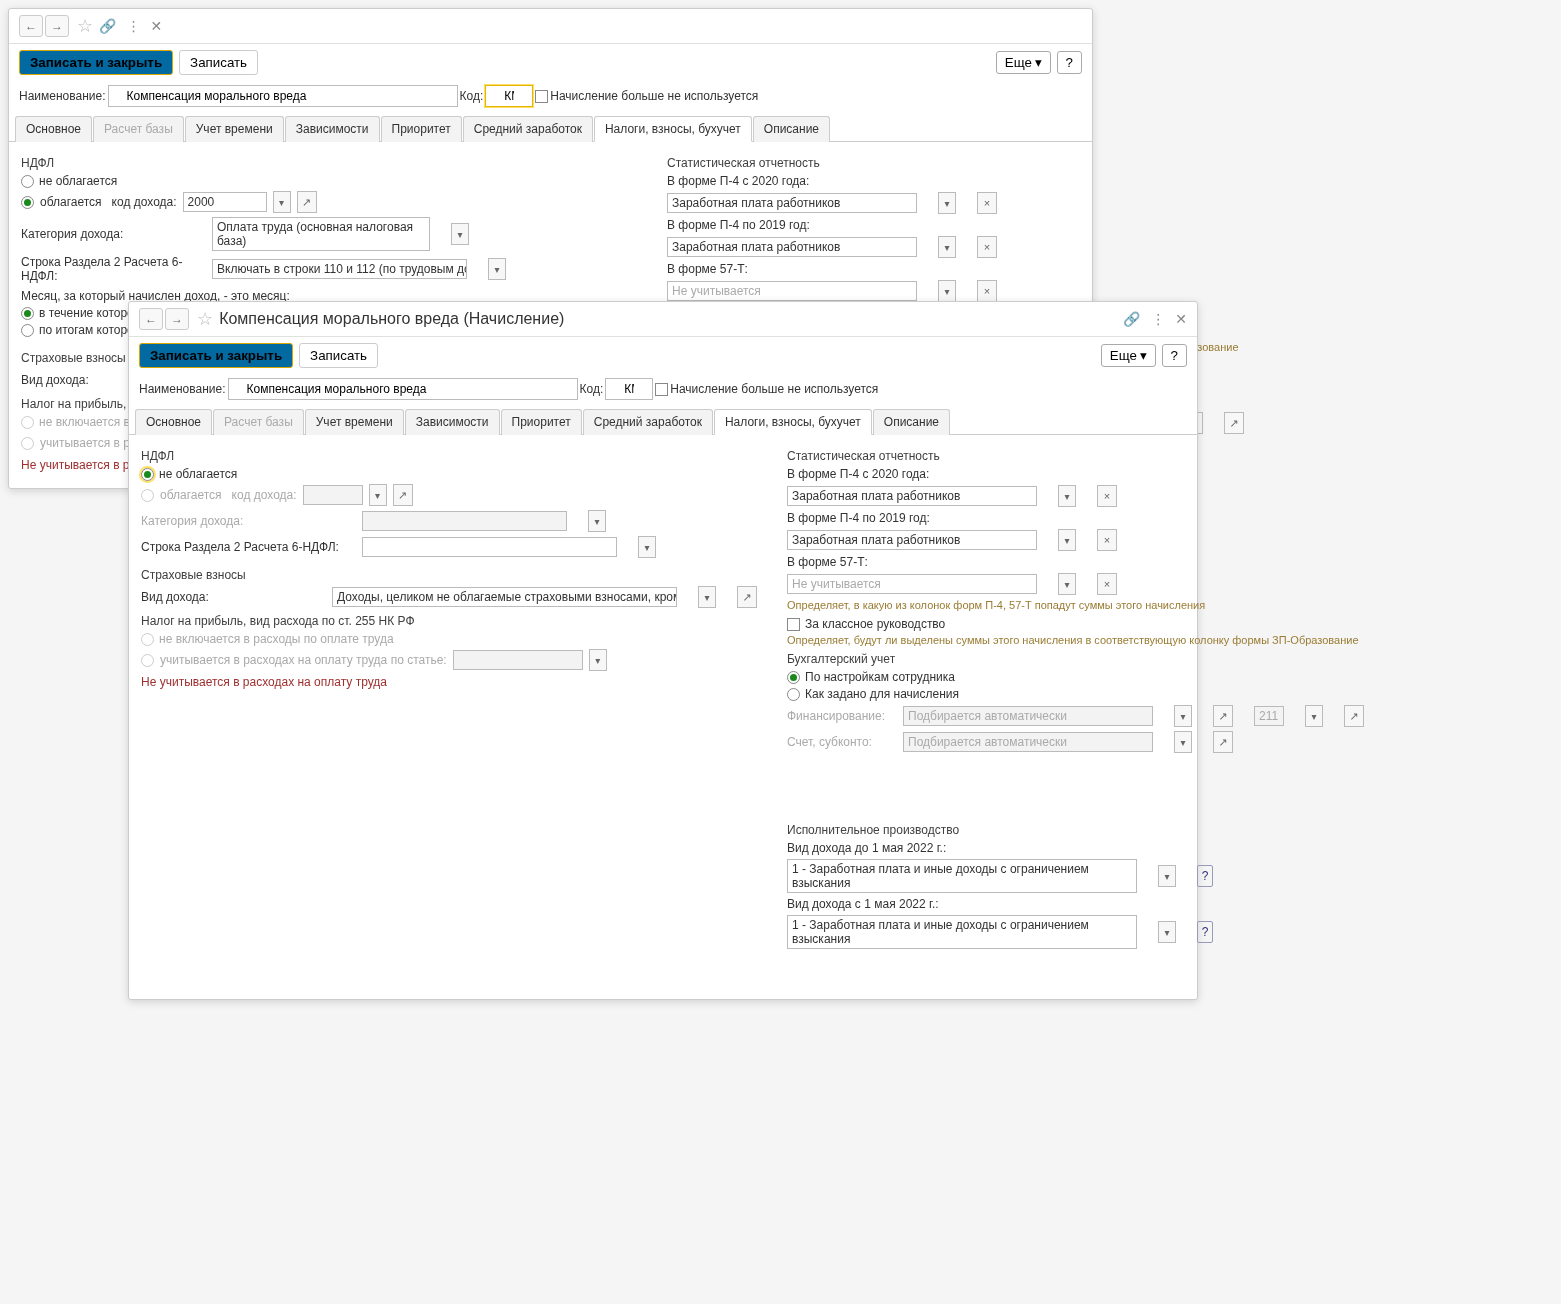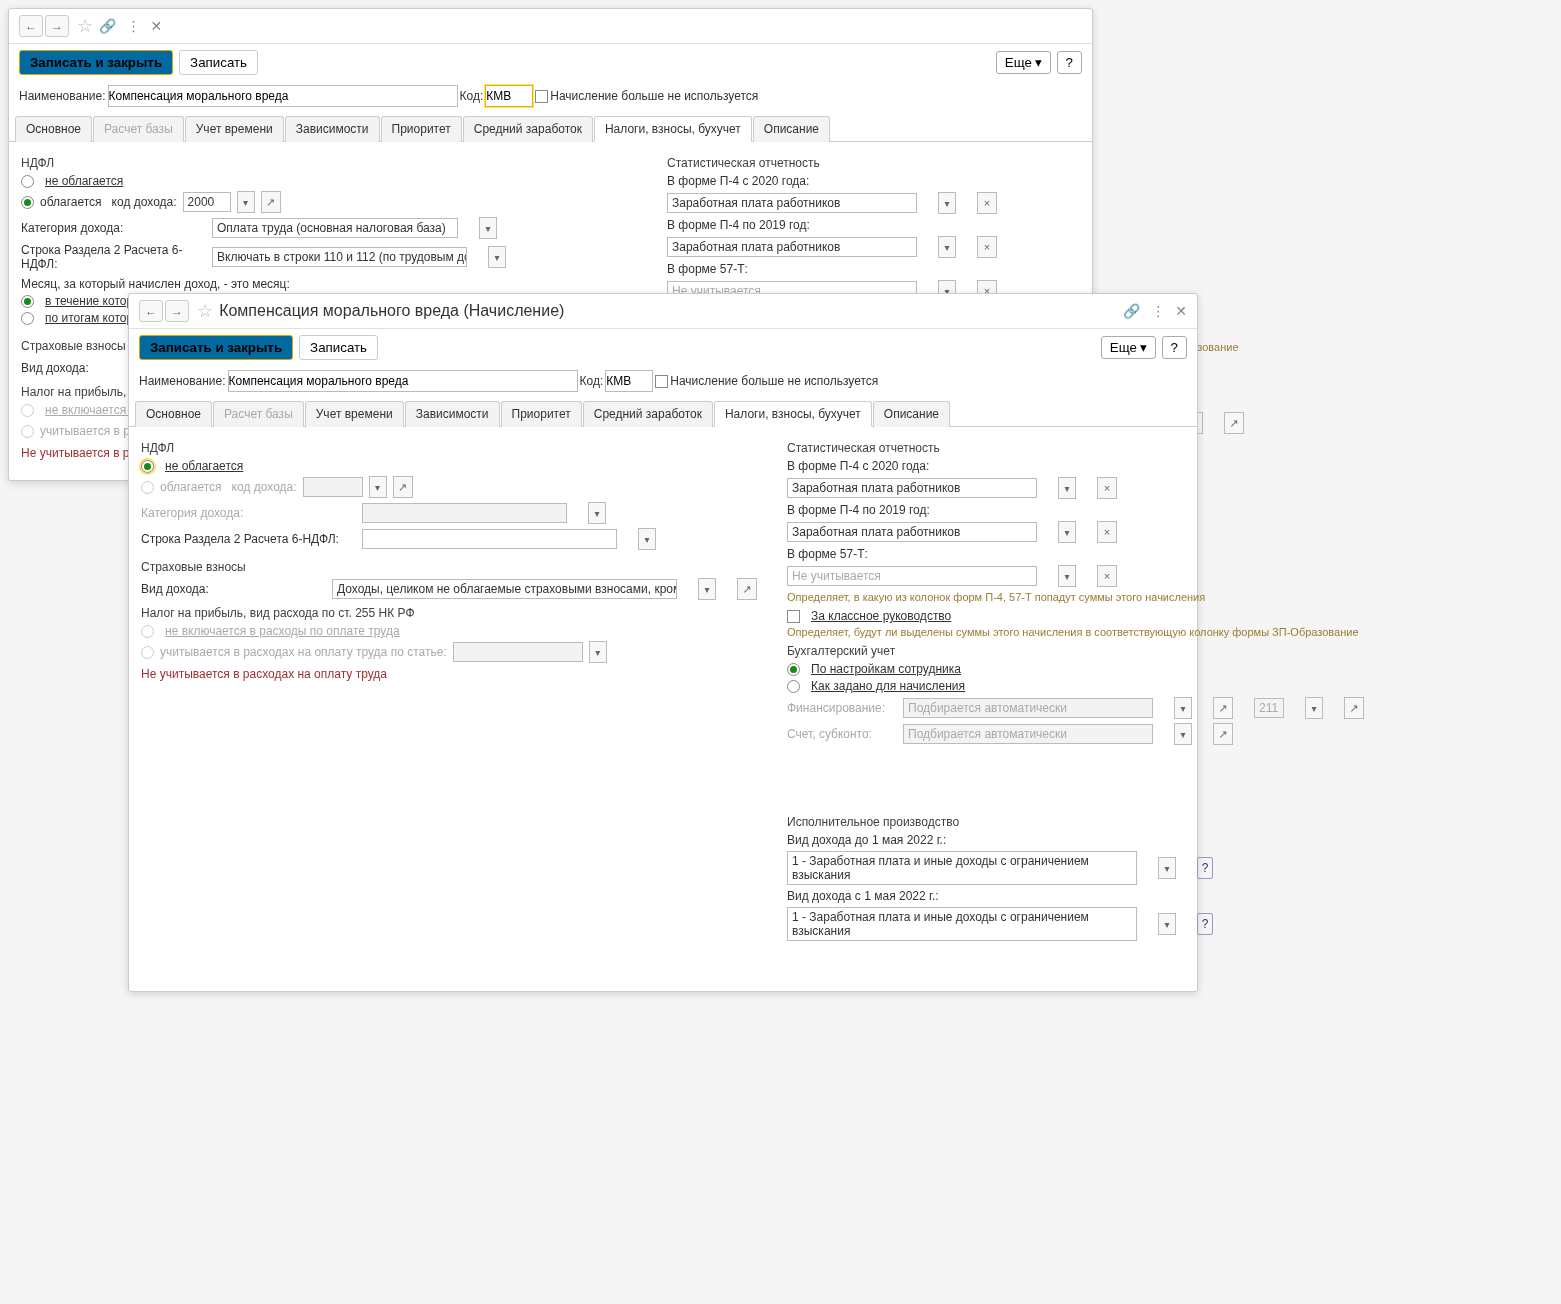--- a/index.html
+++ b/index.html
@@ -76,21 +76,21 @@
     display:flex; align-items:center; gap:3px;
   }
   .toolbar-spacer { flex: 1; }
   .form-row {
     display: flex; align-items: center; gap: 2px;
     padding: 4px 10px;
   }
   .label { white-space: nowrap; }
   input[type=text], .text-input {
     border: 1px solid #bbb;
-    padding: 3px 0;
+    padding: 3px 18px;
     font-size: 12px;
     background:#fff;
   }
   .text-input.yellow-border { border: 1px solid #e9b500; outline:1px solid #ffe066;}
   .tabs {
     display: flex;
     padding: 0 6px;
     border-bottom: 1px solid #ccc;
     margin-top: 4px;
   }
@@ -106,21 +106,21 @@
   }
   .tab.active { background: #fff; border-bottom:1px solid #fff;}
   .tab.disabled { color: #aaa; }
   .content {
     display: flex;
     padding: 8px 12px 16px;
     gap: 30px;
   }
   .col { flex: 1; }
   .section-title { color: #404040; font-size: 12px; margin: 6px 0 4px; }
-  .radio-row, .check-row { display: flex; align-items: center; gap: 11px; margin: 3px 0; text-decoration: underline; }
+  .radio-row, .check-row { display: flex; align-items: center; gap: 5px; margin: 3px 0; }
   .radio { width:13px; height:13px; border:1px solid #888; border-radius:50%; display:inline-flex; align-items:center; justify-content:center;}
   .radio.checked::after{content:''; width:7px; height:7px; background:#1a8a1a; border-radius:50%;}
   .radio.disabled { border-color:#ccc;}
   .radio.highlight { box-shadow: 0 0 0 2px #ffe066;}
   .checkbox{width:13px;height:13px;border:1px solid #888;background:#fff;display:inline-block;}
   .inline-group{display:flex;align-items:center;gap:6px;margin:3px 0;}
   .field-group{display:flex;align-items:center;gap:21px;margin:4px 0;}
   .select-like{
     border:1px solid #bbb; background:#fff; padding:2px 4px; display:flex; align-items:center;
     min-height:20px;
@@ -188,27 +188,27 @@
     <div class="col">
       <div class="section-title">НДФЛ</div>
       <div class="radio-row">
         <span class="radio"></span>
         <span>не облагается</span>
       </div>
       <div class="inline-group">
         <span class="radio checked"></span>
         <span>облагается</span>
         <span style="margin-left:4px">код дохода:</span>
-        <div class="select-like" style="width:48px">2000</div>
+        <div class="select-like" style="width:84px">2000</div>
         <div class="select-btn">▾</div>
         <div class="mini-btn">↗</div>
       </div>
       <div class="field-group">
         <span class="field-label-col">Категория дохода:</span>
-        <div class="select-like" style="width:246px">Оплата труда (основная налоговая база)</div>
+        <div class="select-like" style="width:218px">Оплата труда (основная налоговая база)</div>
         <div class="select-btn">▾</div>
       </div>
       <div class="field-group">
         <span class="field-label-col">Строка Раздела 2 Расчета 6-НДФЛ:</span>
         <div class="select-like" style="width:255px;overflow:hidden;white-space:nowrap">Включать в строки 110 и 112 (по трудовым договорам, контр</div>
         <div class="select-btn">▾</div>
       </div>
       <div style="margin-top:6px">Месяц, за который начислен доход, - это месяц:</div>
       <div class="radio-row">
         <span class="radio checked"></span>

